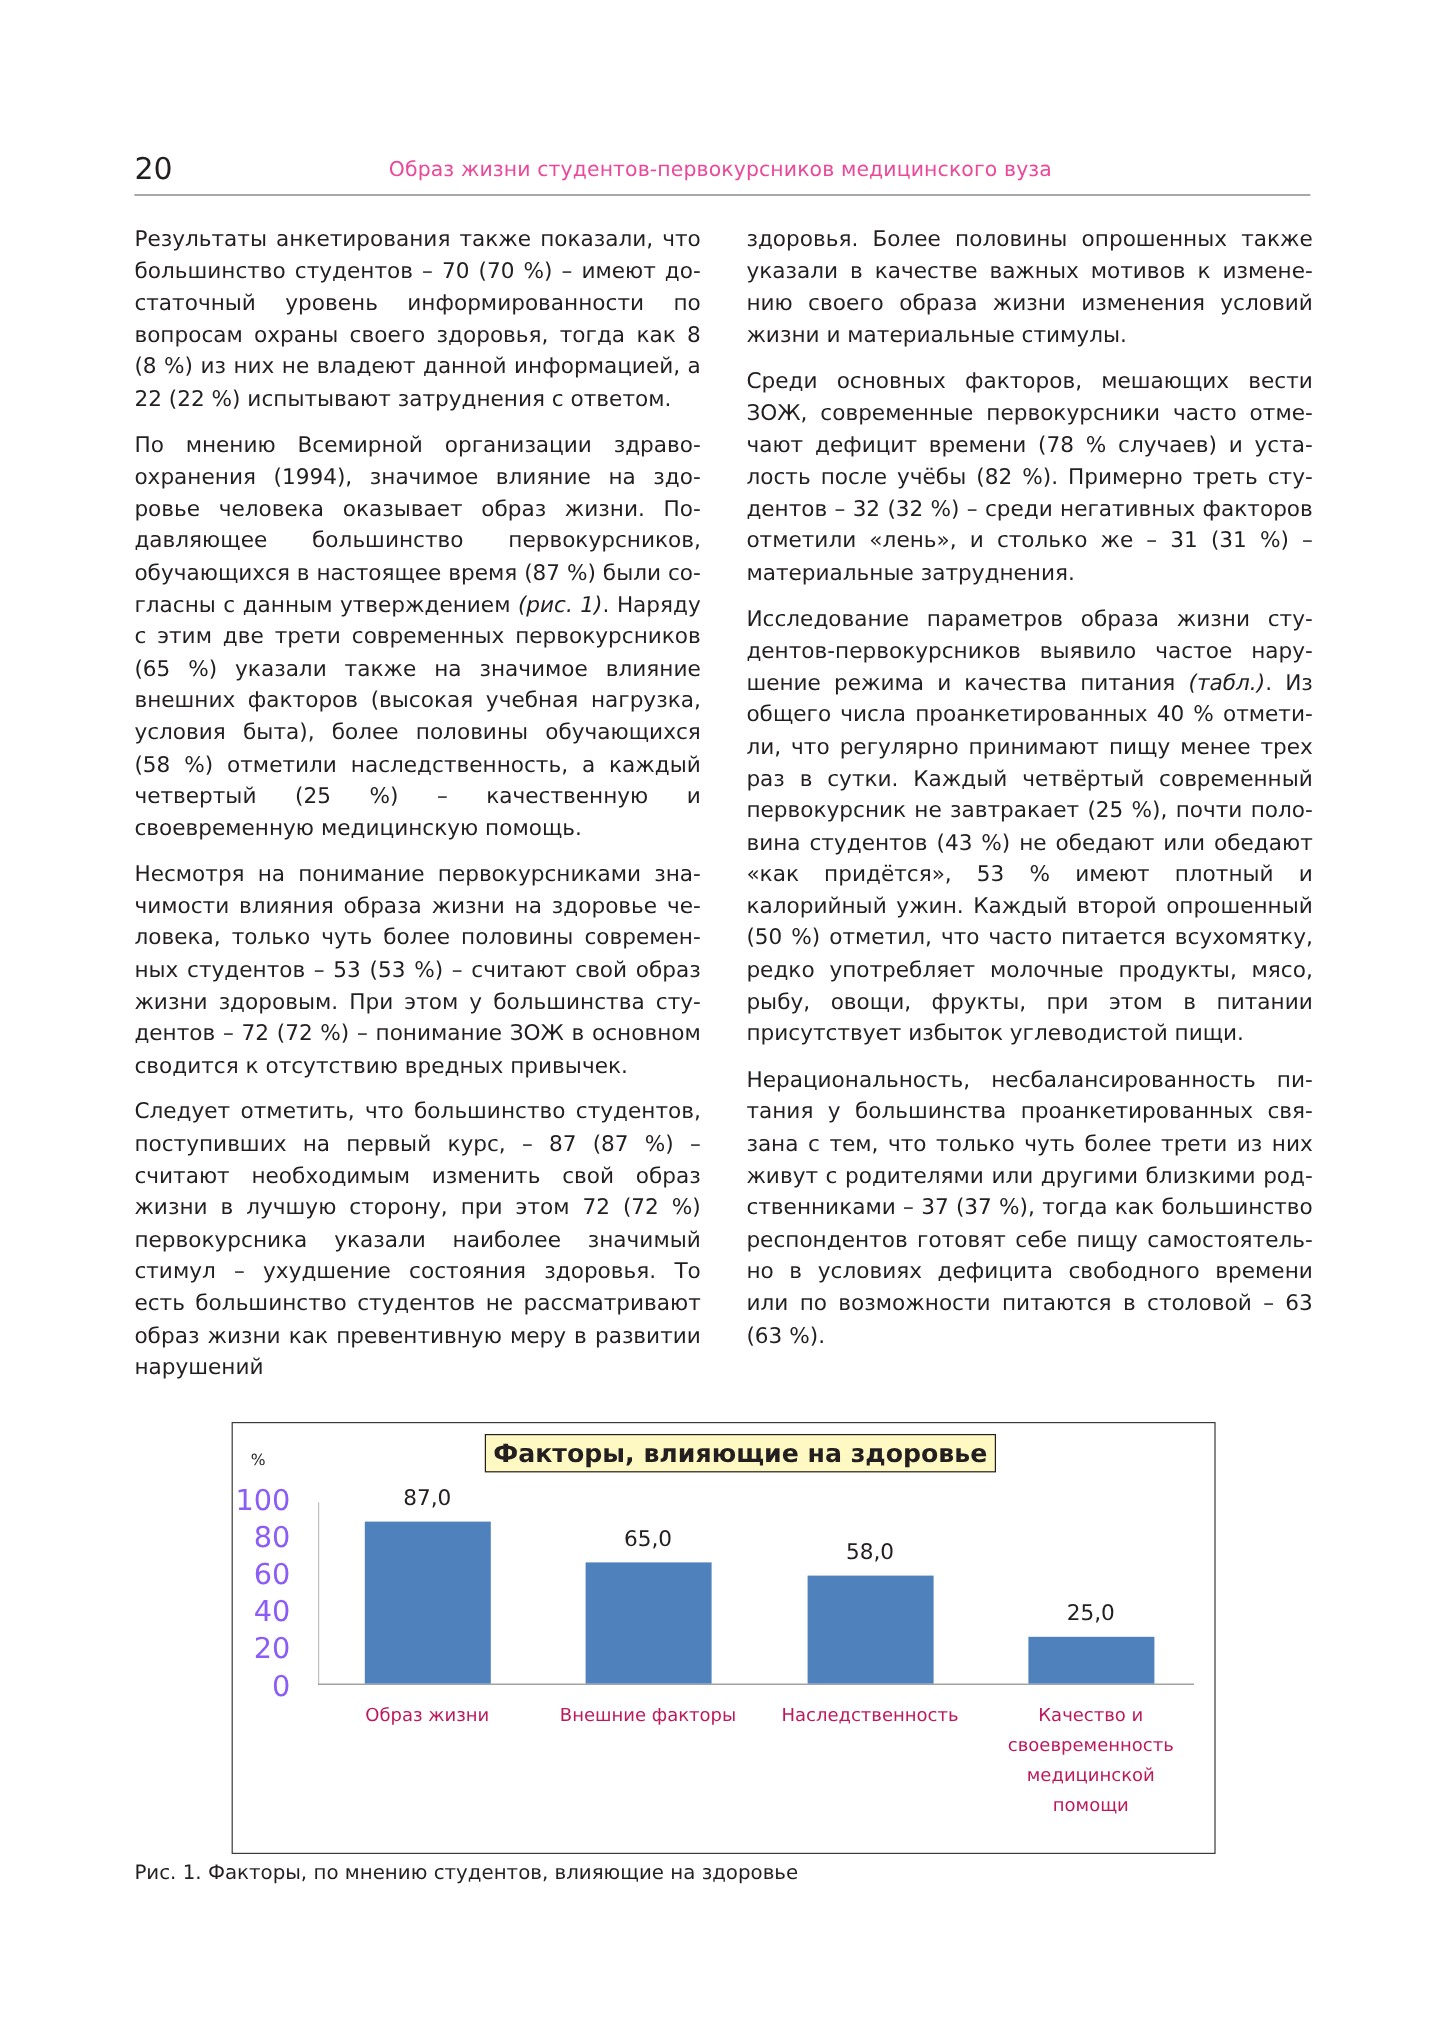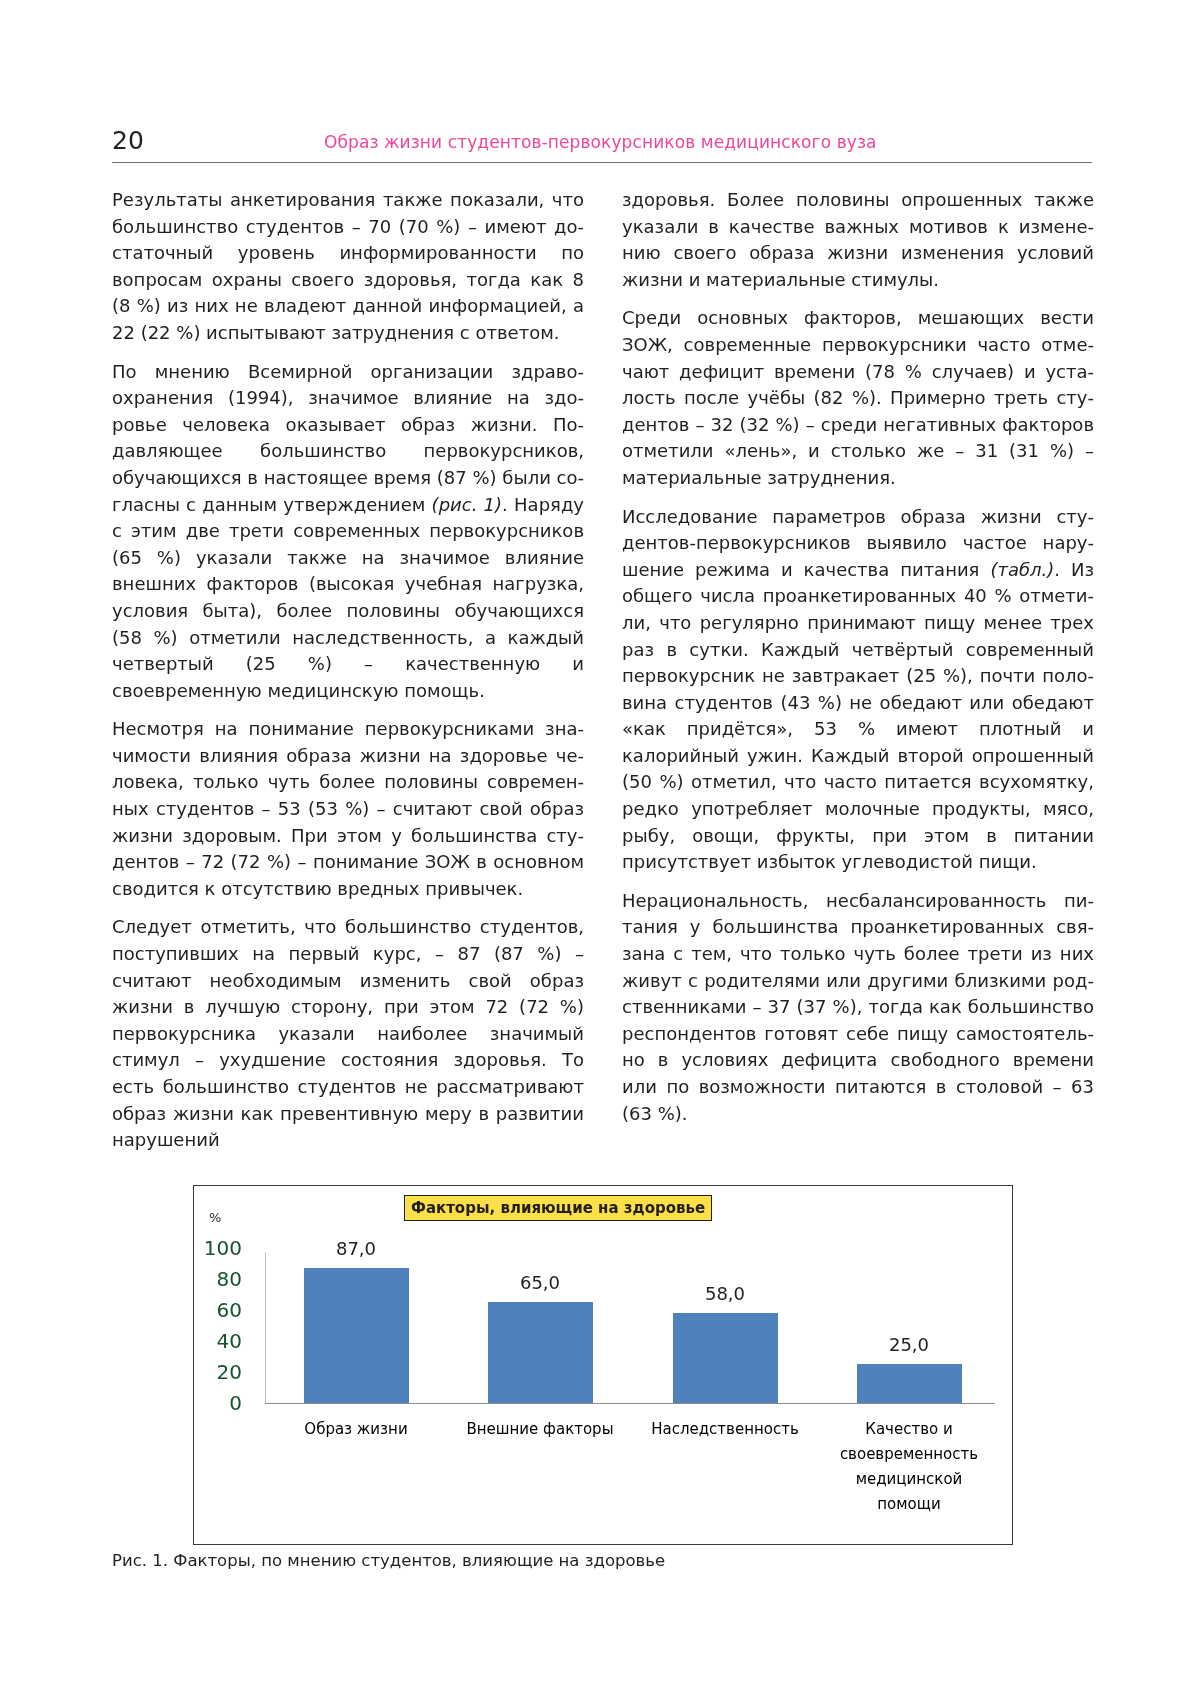--- a/index.html
+++ b/index.html
@@ -11,28 +11,28 @@
   .running-head { position: absolute; left: 212px; top: 10px; font-size: 17px; color: #ec4899; letter-spacing: 0.1px; }
   .col { position: absolute; top: 187px; width: 472px; font-size: 18px; line-height: 26.6px; text-align: justify;
          hyphens: manual; color: #231f20; }
   .col.left { left: 112px; }
   .col.right { left: 622px; }
   .col p { margin: 0 0 12px 0; }
   em { font-style: italic; }
   .chart-box { position: absolute; left: 193px; top: 1185px; width: 818px; height: 358px;
                border: 1.5px solid #3a3a3a; background: #ffffff; }
   .chart-title { position: absolute; left: 210px; top: 9px; padding: 3px 6px; border: 1.5px solid #231f20;
-                 font-weight: bold; font-size: 15px; white-space: nowrap; background: #fde047; }
+                 font-weight: bold; font-size: 21px; white-space: nowrap; background: #fef9c3; }
   .y-unit { position: absolute; left: 15px; top: 24px; font-size: 13px; color: #231f20; }
-  .y-tick { position: absolute; left: 0; width: 48px; text-align: right; font-size: 20px; color: #14532d; }
+  .y-tick { position: absolute; left: 0; width: 48px; text-align: right; font-size: 24px; color: #8b5cf6; }
   .axis-y { position: absolute; left: 71px; top: 66px; width: 1px; height: 152px; background: #bfbfbf; }
   .axis-x { position: absolute; left: 71px; top: 217px; width: 730px; height: 1px; background: #8c8c8c; }
   .bar { position: absolute; width: 105px; background: #4f81bd; }
   .bar-label { position: absolute; width: 120px; text-align: center; font-size: 18px; color: #231f20; }
-  .cat-label { position: absolute; width: 180px; text-align: center; font-size: 15px; line-height: 25px; color: #000000; }
+  .cat-label { position: absolute; width: 180px; text-align: center; font-size: 15px; line-height: 25px; color: #be185d; }
   .caption { position: absolute; left: 112px; top: 1551px; font-size: 16.5px; color: #231f20; }
   .caption .fig-ref { }
 </style>
 </head>
 <body>
 
 <div class="header">
   <span class="page-num">20</span>
   <span class="running-head">Образ жизни студентов-первокурсников медицинского вуза</span>
 </div>

